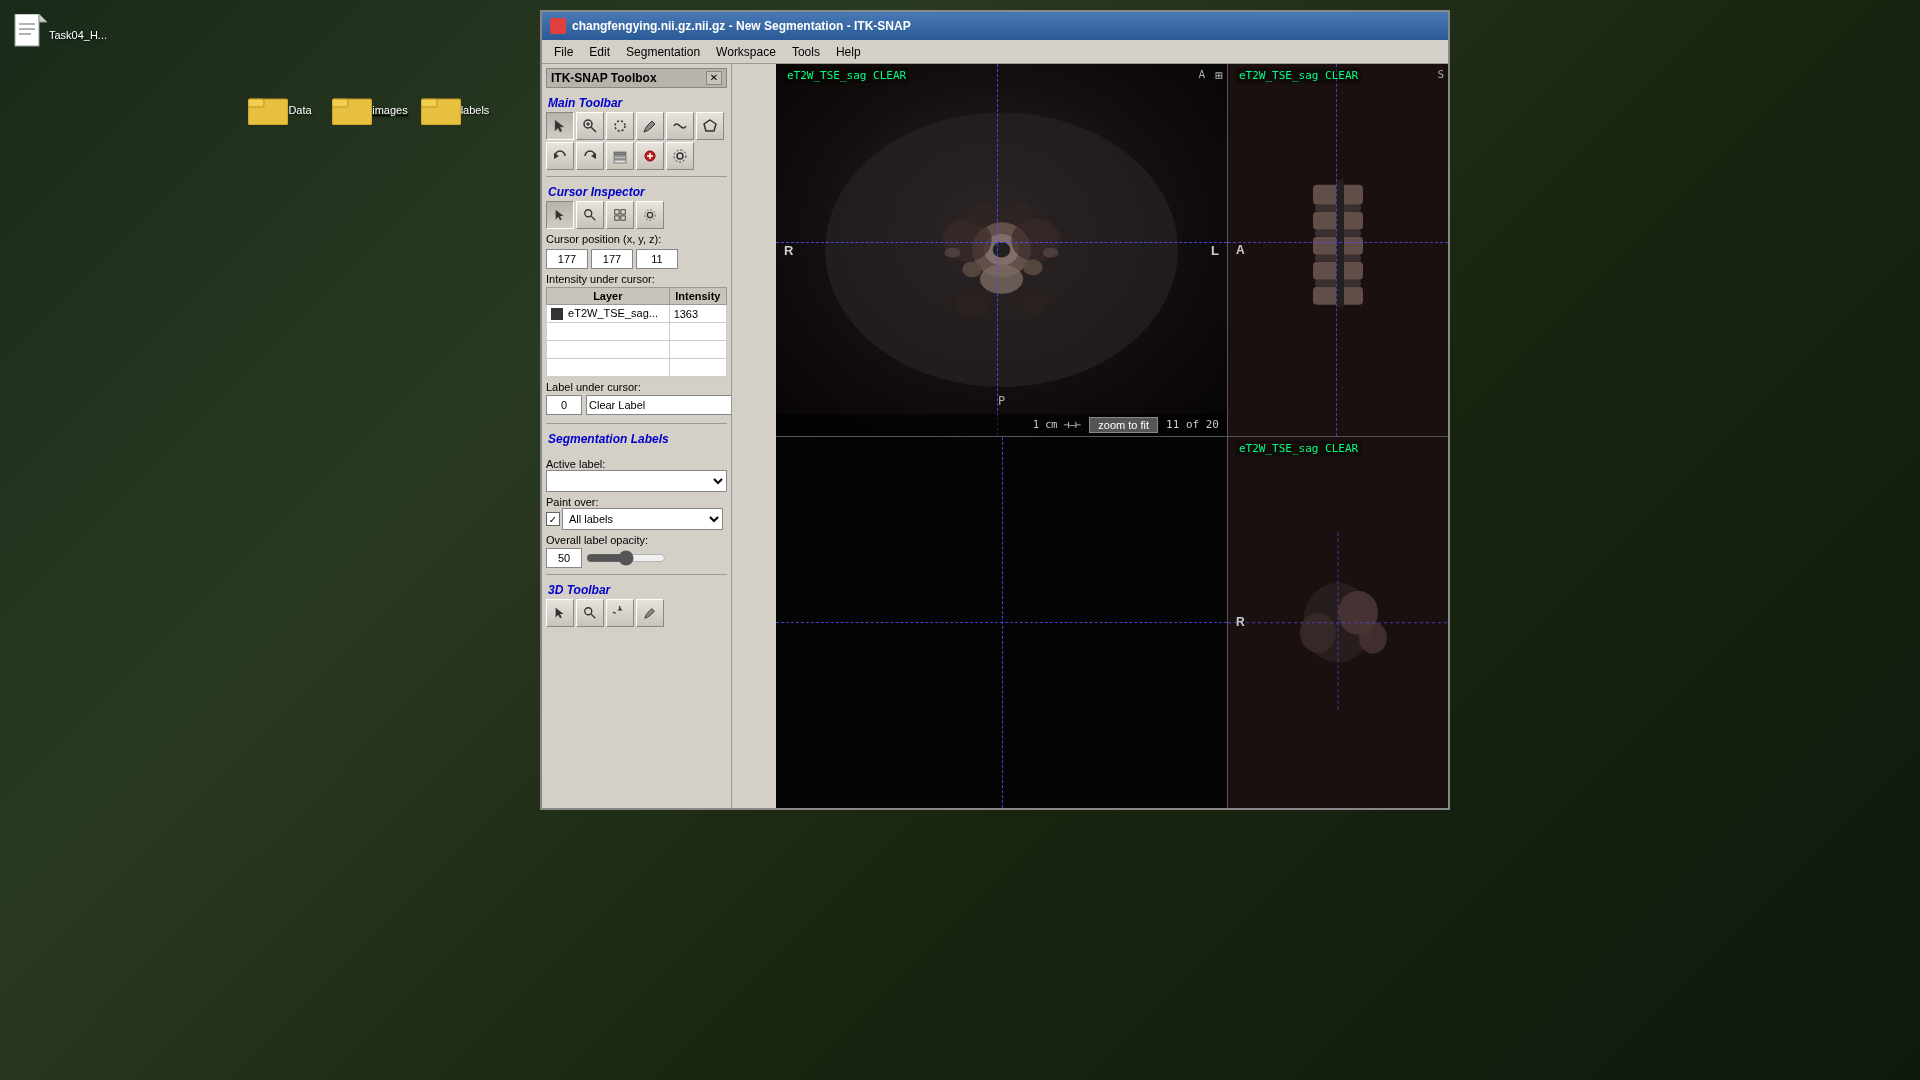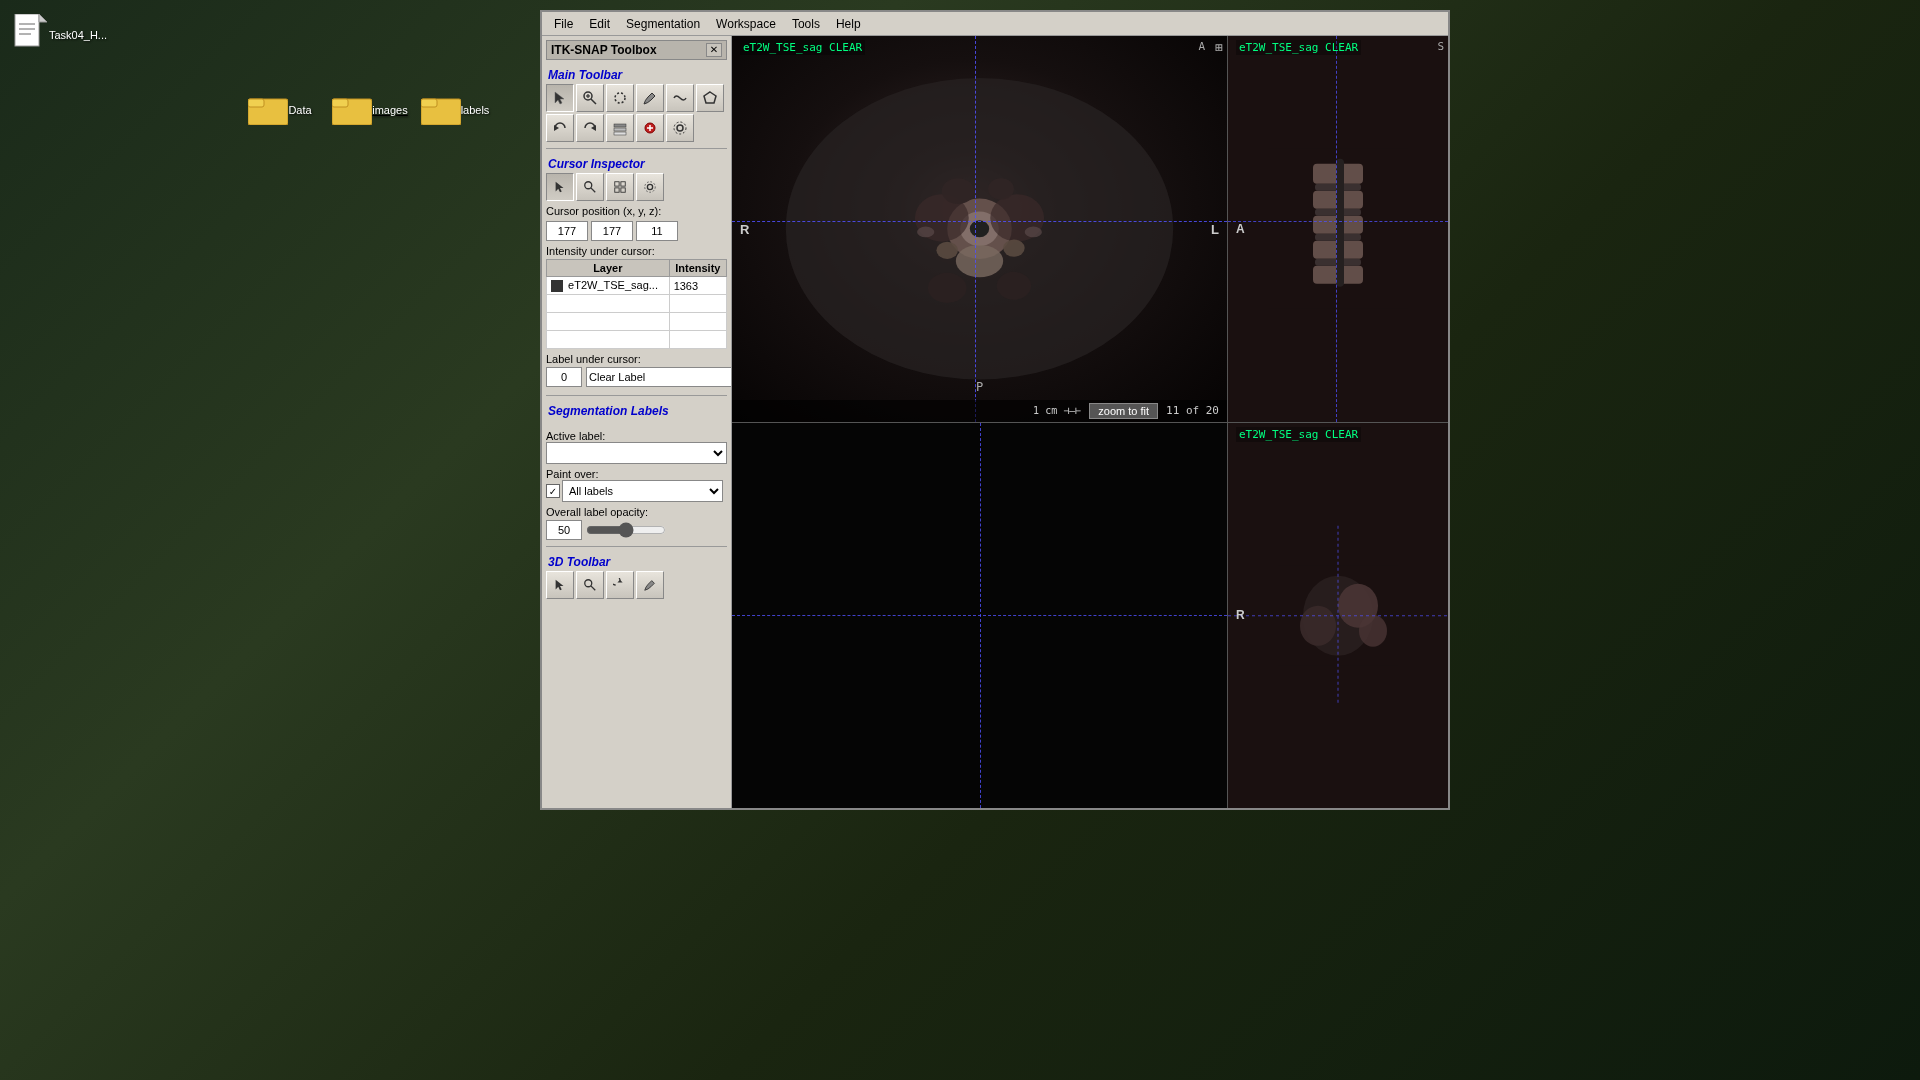--- a/index.html
+++ b/index.html
@@ -92,20 +92,21 @@
       padding: 2px 8px;
       cursor: pointer;
       font-size: 12px;
       color: #000;
     }
 
     .window-content {
       display: flex;
       flex: 1;
       overflow: hidden;
+      gap: 44px;
     }
 
     
     .toolbox-panel {
       width: 190px;
       background: #d4d0c8;
       border-right: 1px solid #999;
       flex-shrink: 0;
       overflow-y: auto;
       padding: 4px;
@@ -426,20 +427,24 @@
     <svg width="40" height="32" viewBox="0 0 40 32">
       <rect x="0" y="6" width="40" height="26" rx="2" fill="#e8c040" stroke="#c09020" stroke-width="1"></rect>
       <rect x="0" y="6" width="16" height="8" rx="2" fill="#f0d050" stroke="#c09020" stroke-width="1"></rect>
     </svg>
   </div>
   <div class="icon-label">labels</div>
 </div>
 
 <div class="itksnap-window">
 
+  <div class="window-titlebar">
+    <div class="title-icon"></div>
+    <span>changfengying.nii.gz.nii.gz - New Segmentation - ITK-SNAP</span>
+  </div>
 
   <div class="menubar">
     <div class="menubar-item">File</div>
     <div class="menubar-item">Edit</div>
     <div class="menubar-item">Segmentation</div>
     <div class="menubar-item">Workspace</div>
     <div class="menubar-item">Tools</div>
     <div class="menubar-item">Help</div>
   </div>
 

